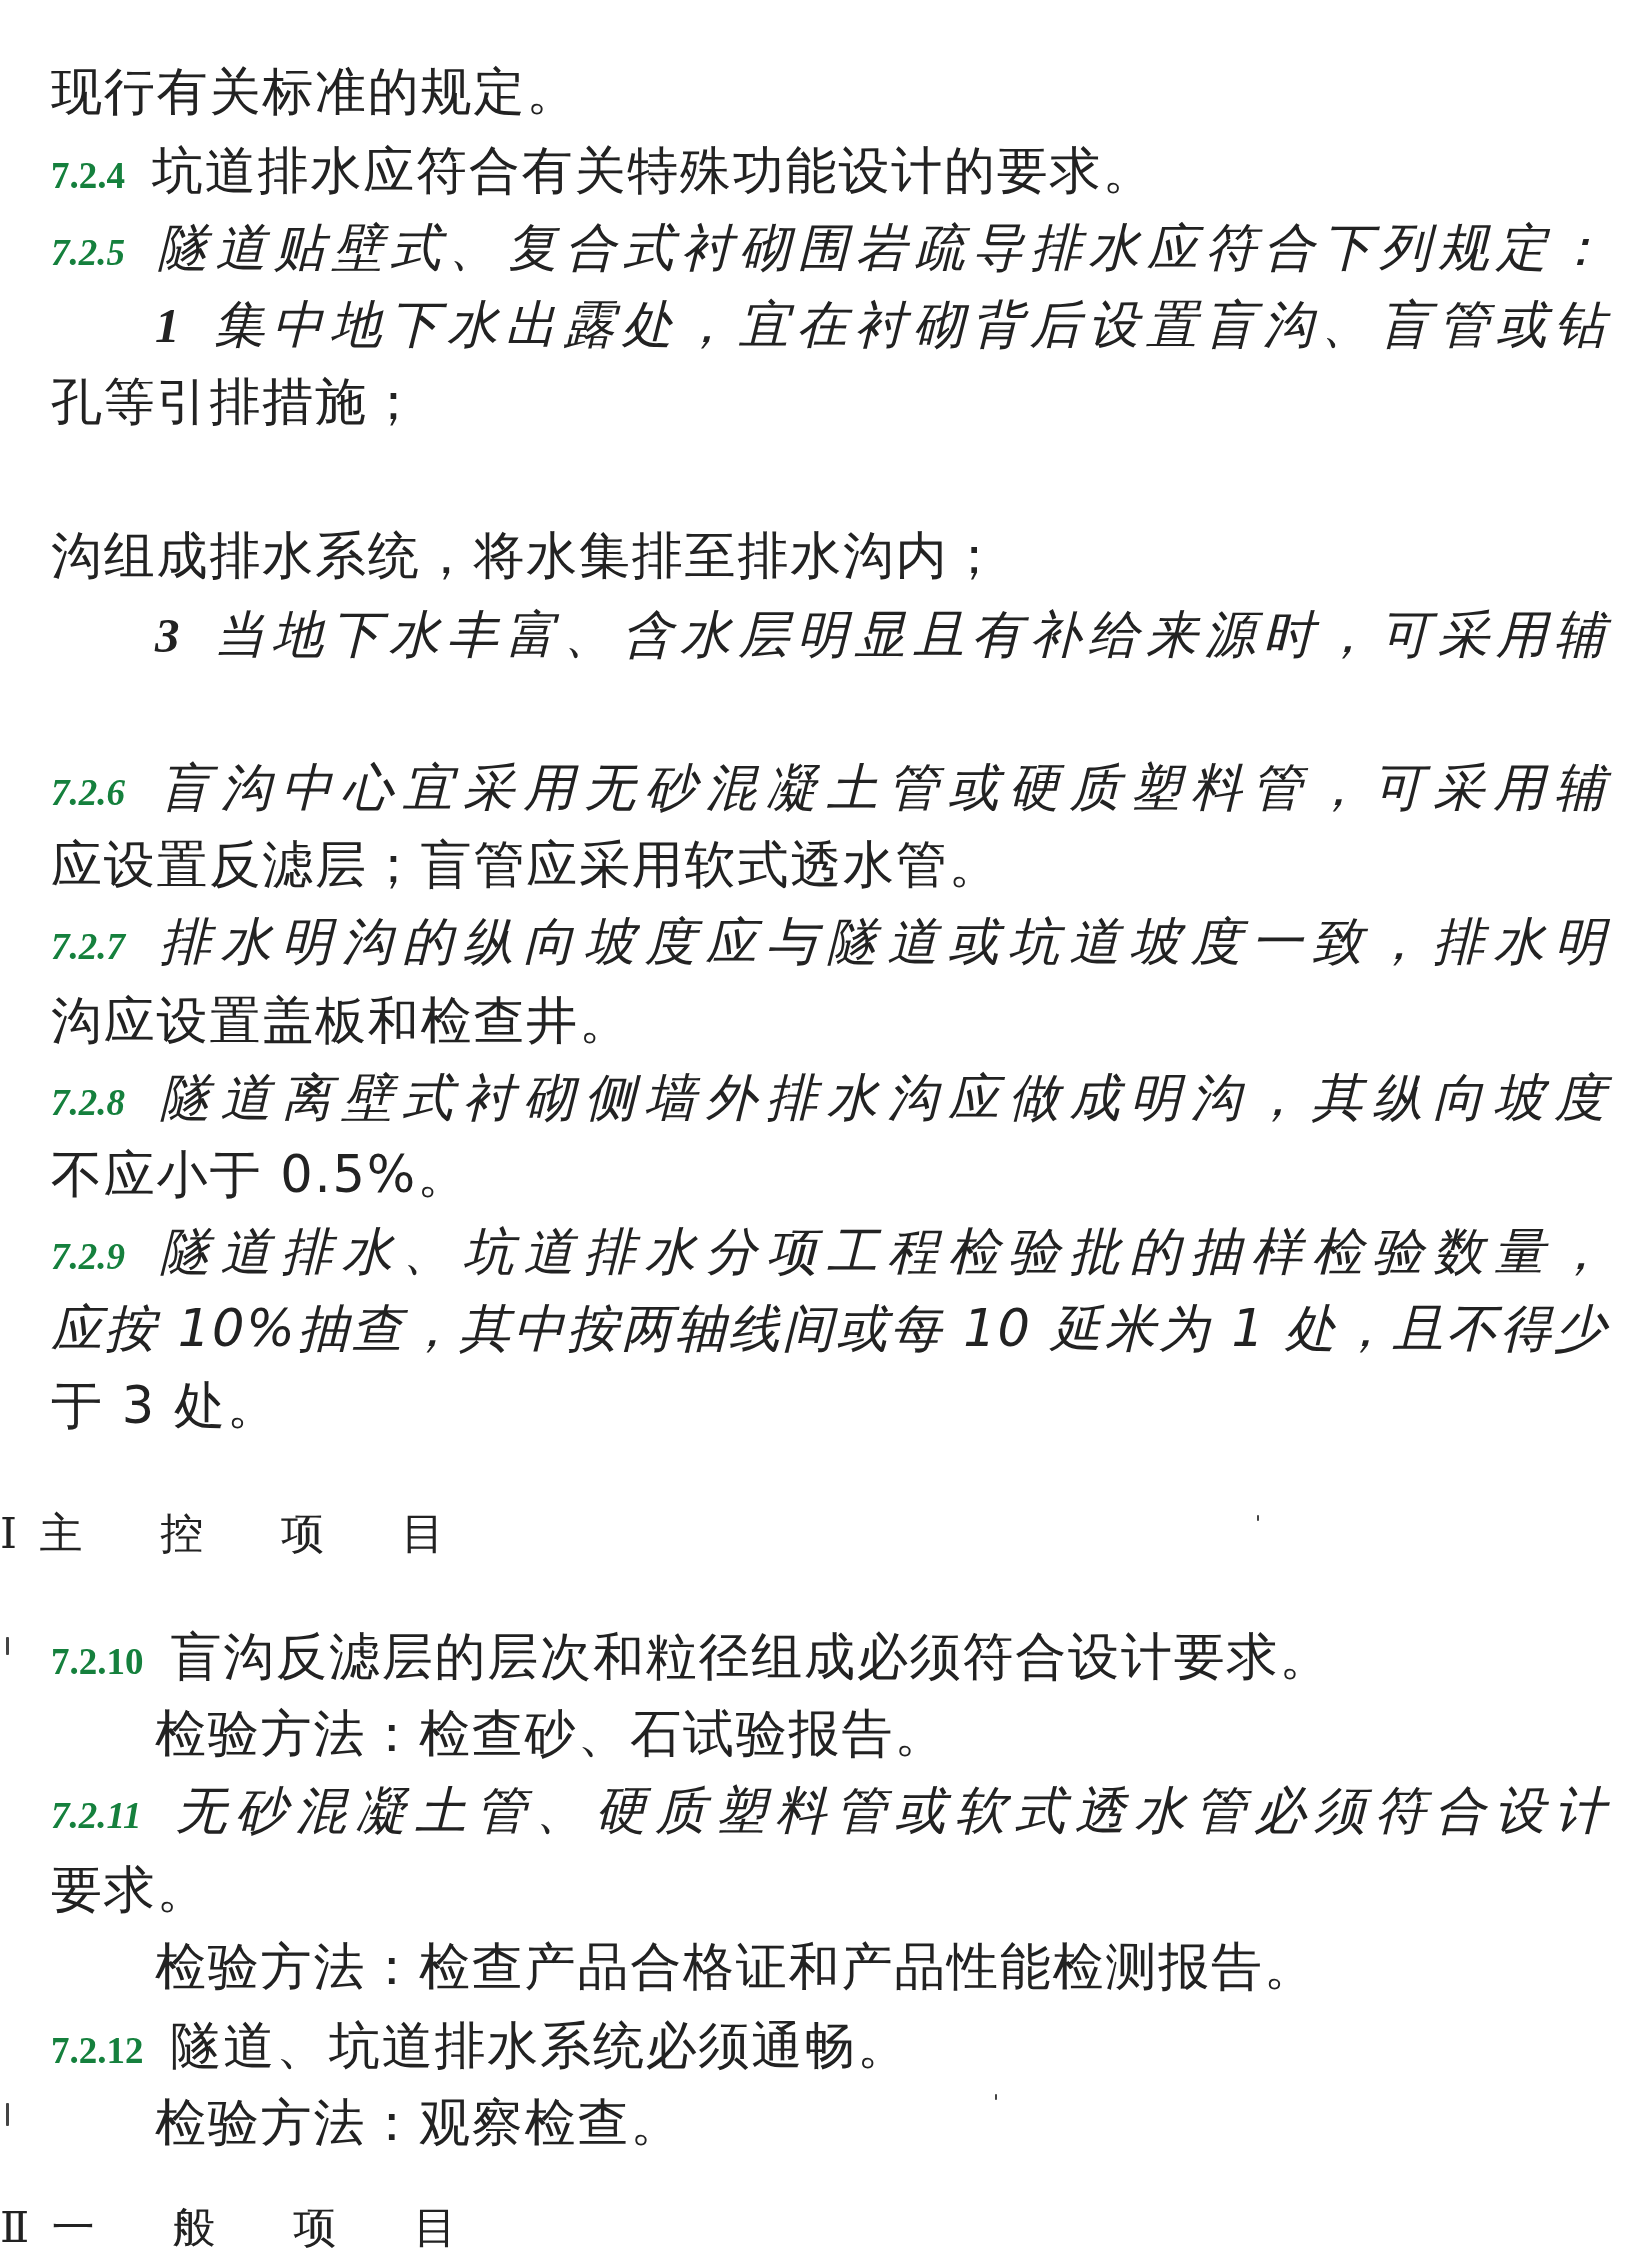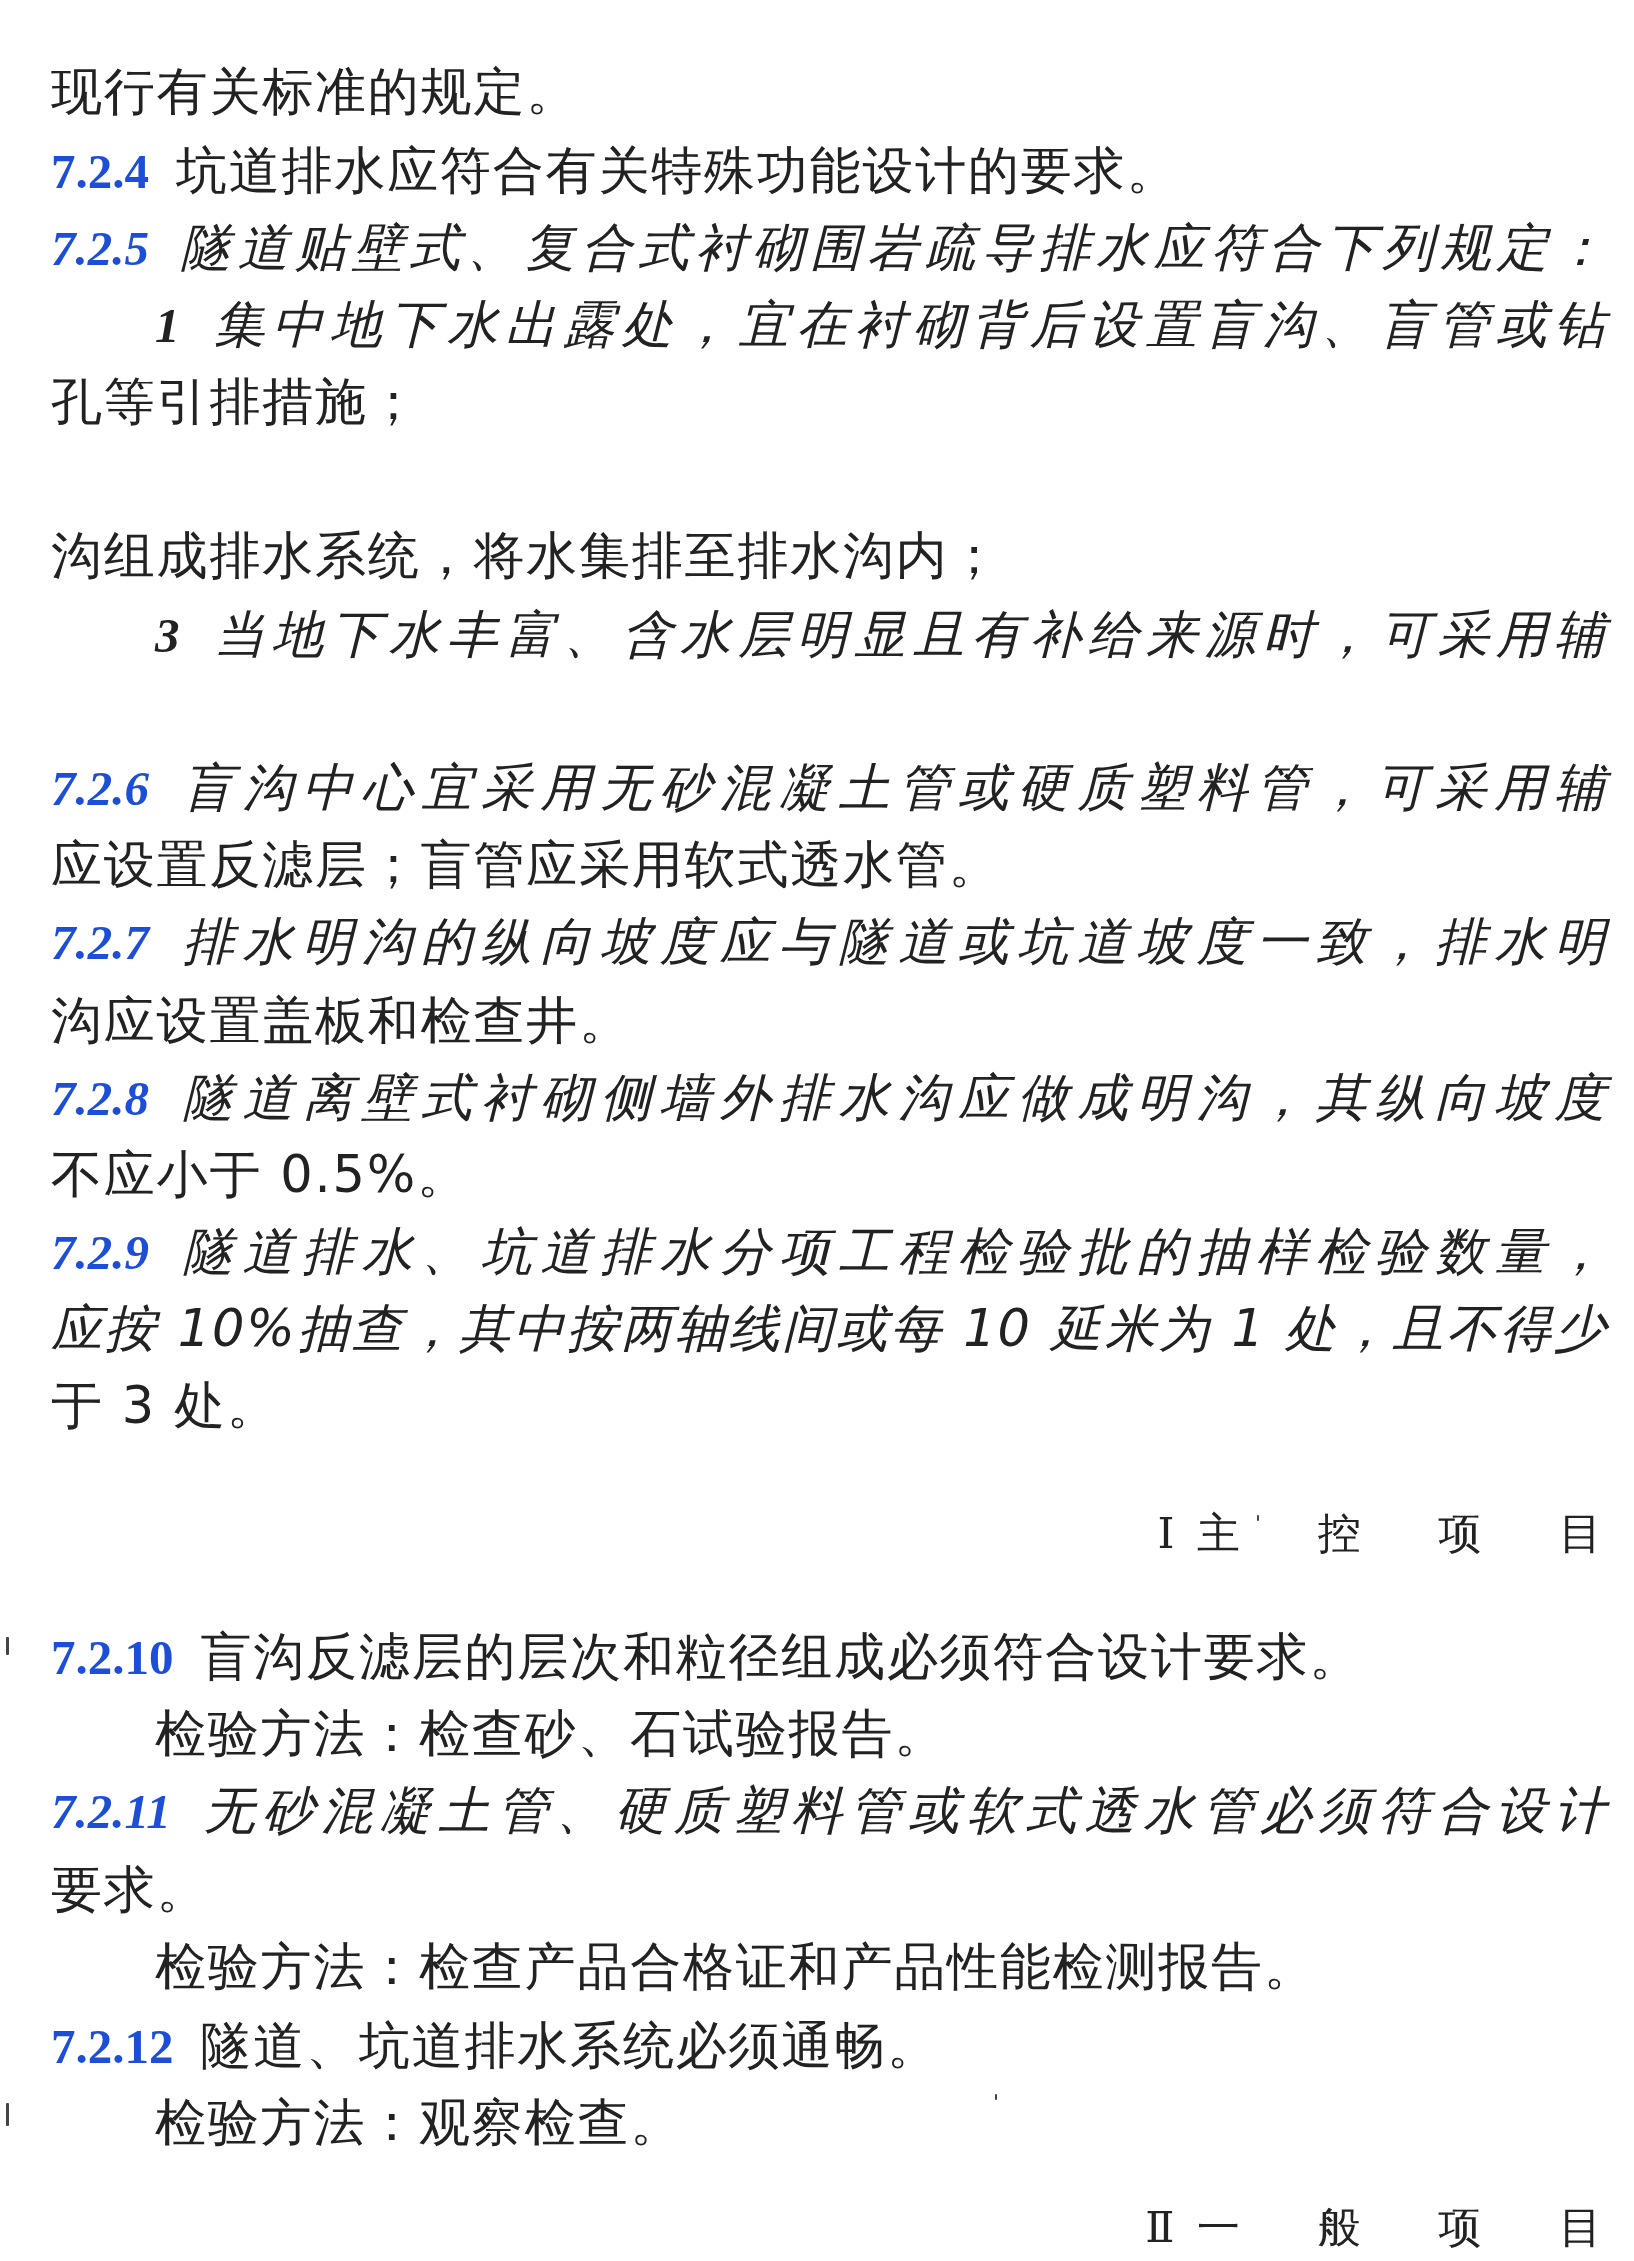--- a/index.html
+++ b/index.html
@@ -34,40 +34,40 @@
       margin-top: 19px;
     }
     .line.justify {
       text-align: justify;
       text-align-last: justify;
       font-style: italic;
     }
     .num {
       font-family: "Liberation Serif", "DejaVu Serif", serif;
       font-weight: bold;
-      font-size: 49px;
+      font-size: 37px;
       letter-spacing: 0px;
       display: inline-block;
       margin-right: 27px;
-      color: #1d4ed8;
+      color: #15803d;
     }
     .indent-num {
       font-family: "Liberation Serif", "DejaVu Serif", serif;
       font-weight: bold;
       font-size: 49px;
       display: inline-block;
       margin-right: 27px;
     }
     .indent { padding-left: 104px; }
     .method { padding-left: 104px; }
     .heading {
       position: absolute;
       left: 0;
       right: 0;
-      text-align: right;
+      text-align: left;
       font-size: 43px;
       line-height: 54px;
       letter-spacing: 32px;
       font-family: "DejaVu Sans", "Liberation Sans", sans-serif;
       color: #222;
     }
     .roman {
       font-family: "Liberation Serif", "DejaVu Serif", serif;
       margin-right: 22.6px;
       letter-spacing: 0;

